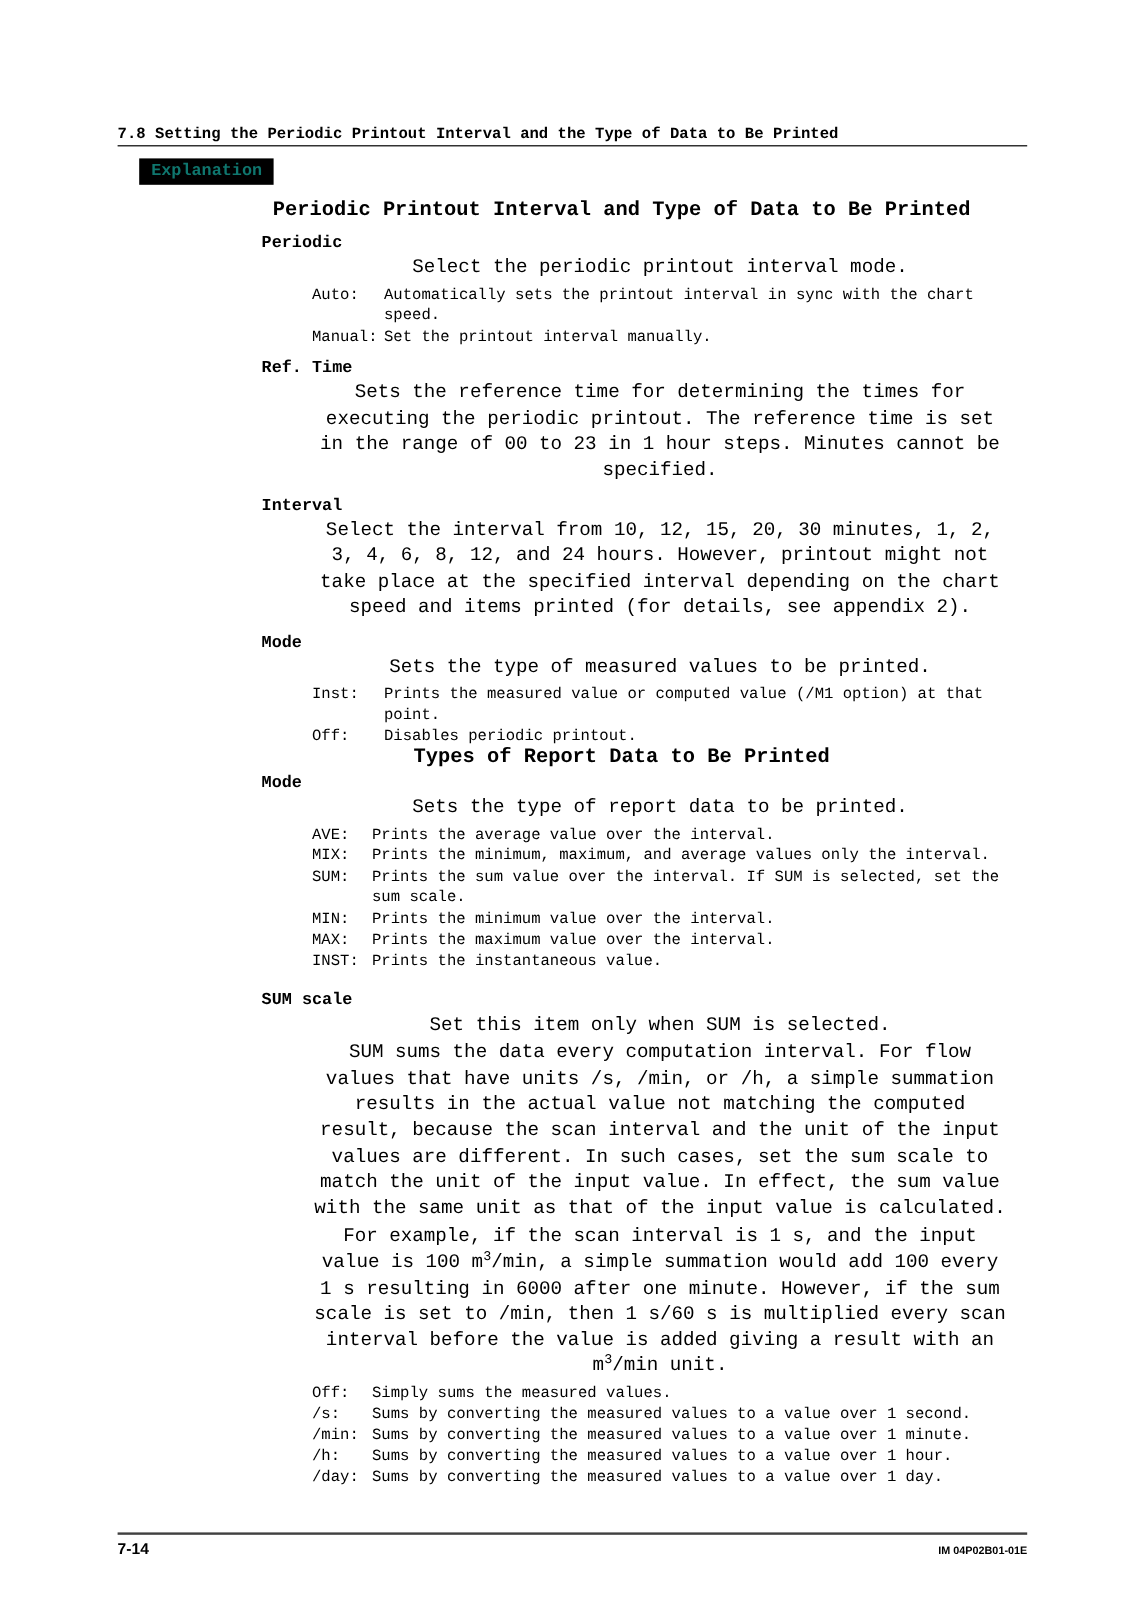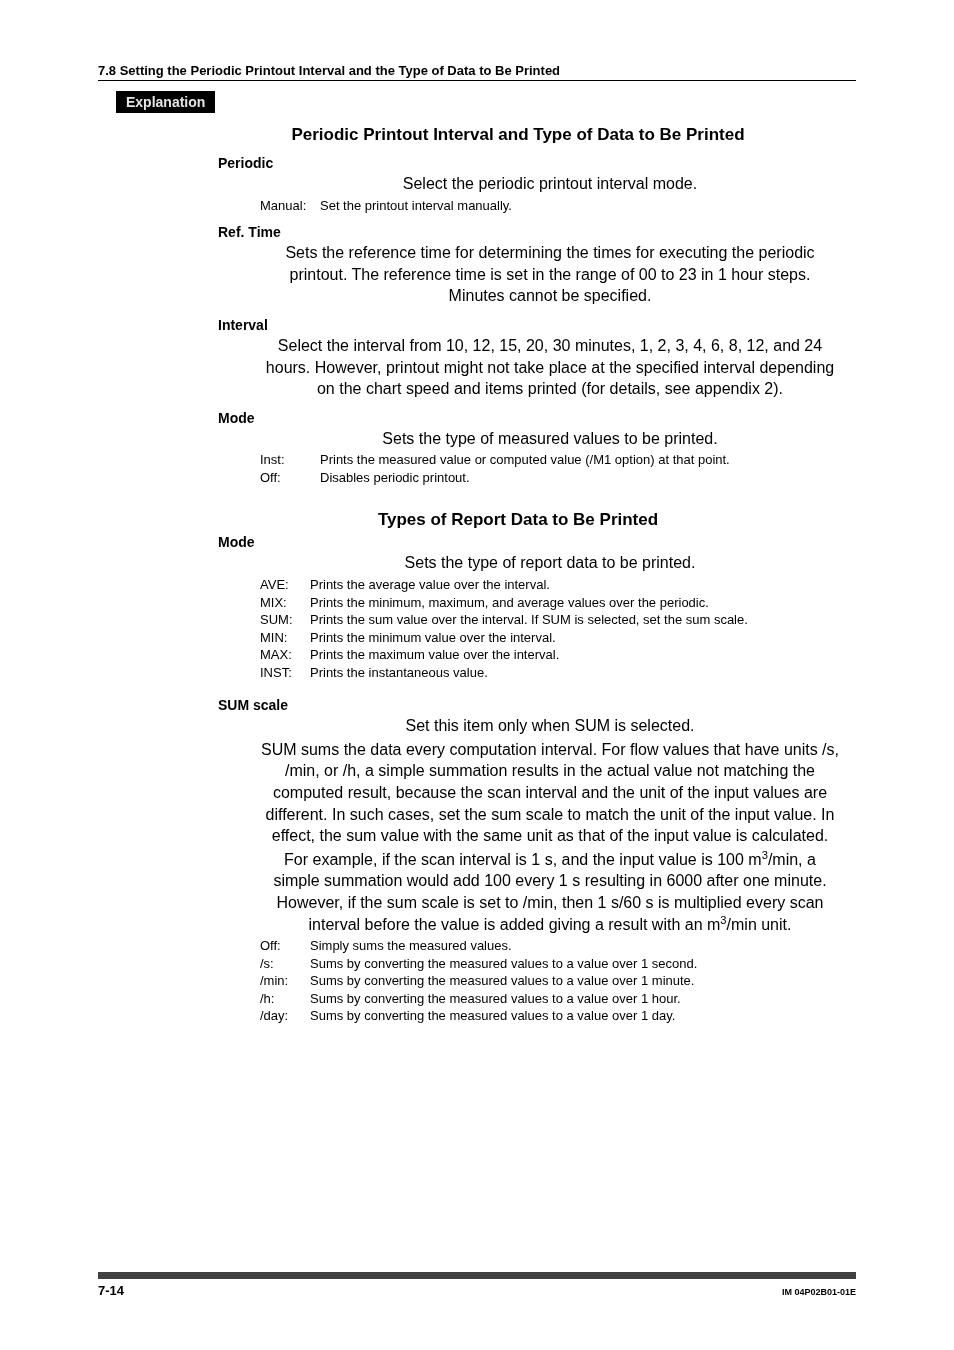--- a/index.html
+++ b/index.html
@@ -6,33 +6,34 @@
     font-family: Arial, Helvetica, sans-serif;
     margin: 0;
     padding: 0;
     background: #fff;
     color: #000;
     width: 954px;
     height: 1350px;
     position: relative;
   }
   .page {
-    padding: 63px 98px 0 98px;
+    padding: 104px 98px 0 98px;
+    font-family: Liberation Mono, monospace;
   }
   .section-header {
     font-size: 13px;
     font-weight: bold;
     border-bottom: 1.5px solid #000;
     padding-bottom: 2px;
     margin-bottom: 10px;
   }
   .explanation-badge {
     display: inline-block;
     background: #000;
-    color: #e5e5e5;
+    color: #0f766e;
     font-size: 14px;
     font-weight: bold;
     padding: 3px 10px;
     margin-left: 18px;
     margin-bottom: 12px;
   }
   .h1 {
     font-size: 17px;
     font-weight: bold;
     margin: 0 0 4px 82px;
@@ -65,21 +66,21 @@
   .defdesc {
     flex: 1 1 auto;
   }
   .w60 .defterm { width: 60px; }
   .w50 .defterm { width: 50px; }
   .footer {
     position: absolute;
     bottom: 52px;
     left: 98px;
     right: 98px;
-    border-top: 7px solid #404040;
+    border-top: 2px solid #404040;
     padding-top: 4px;
     display: flex;
     justify-content: space-between;
     align-items: baseline;
   }
   .footer-left {
     font-size: 13px;
     font-weight: bold;
   }
   .footer-right {
@@ -96,20 +97,24 @@
   <div class="section-header">7.8  Setting the Periodic Printout Interval and the Type of Data to Be Printed</div>
 
   <div class="explanation-badge">Explanation</div>
 
   <div class="h1">Periodic Printout Interval and Type of Data to Be Printed</div>
 
   <div class="h2">Periodic</div>
   <div class="para">Select the periodic printout interval mode.</div>
   <div class="deflist w60">
     <div class="defrow">
+      <div class="defterm">Auto:</div>
+      <div class="defdesc">Automatically sets the printout interval in sync with the chart speed.</div>
+    </div>
+    <div class="defrow">
       <div class="defterm">Manual:</div>
       <div class="defdesc">Set the printout interval manually.</div>
     </div>
   </div>
 
   <div class="h2">Ref. Time</div>
   <div class="para">Sets the reference time for determining the times for executing the periodic printout. The reference time is set in the range of 00 to 23 in 1 hour steps. Minutes cannot be specified.</div>
 
   <div class="h2">Interval</div>
   <div class="para">Select the interval from 10, 12, 15, 20, 30 minutes, 1, 2, 3, 4, 6, 8, 12, and 24 hours. However, printout might not take place at the specified interval depending on the chart speed and items printed (for details, see appendix 2).</div>
@@ -120,32 +125,32 @@
     <div class="defrow">
       <div class="defterm">Inst:</div>
       <div class="defdesc">Prints the measured value or computed value (/M1 option) at that point.</div>
     </div>
     <div class="defrow">
       <div class="defterm">Off:</div>
       <div class="defdesc">Disables periodic printout.</div>
     </div>
   </div>
 
-  <div class="h1" style="margin-top:24px">Types of Report Data to Be Printed</div>
+  <div class="h1" style="">Types of Report Data to Be Printed</div>
 
   <div class="h2" style="margin-top:4px">Mode</div>
   <div class="para">Sets the type of report data to be printed.</div>
   <div class="deflist w50">
     <div class="defrow">
       <div class="defterm">AVE:</div>
       <div class="defdesc">Prints the average value over the interval.</div>
     </div>
     <div class="defrow">
       <div class="defterm">MIX:</div>
-      <div class="defdesc">Prints the minimum, maximum, and average values over the periodic.</div>
+      <div class="defdesc">Prints the minimum, maximum, and average values only the interval.</div>
     </div>
     <div class="defrow">
       <div class="defterm">SUM:</div>
       <div class="defdesc">Prints the sum value over the interval. If SUM is selected, set the sum scale.</div>
     </div>
     <div class="defrow">
       <div class="defterm">MIN:</div>
       <div class="defdesc">Prints the minimum value over the interval.</div>
     </div>
     <div class="defrow">

